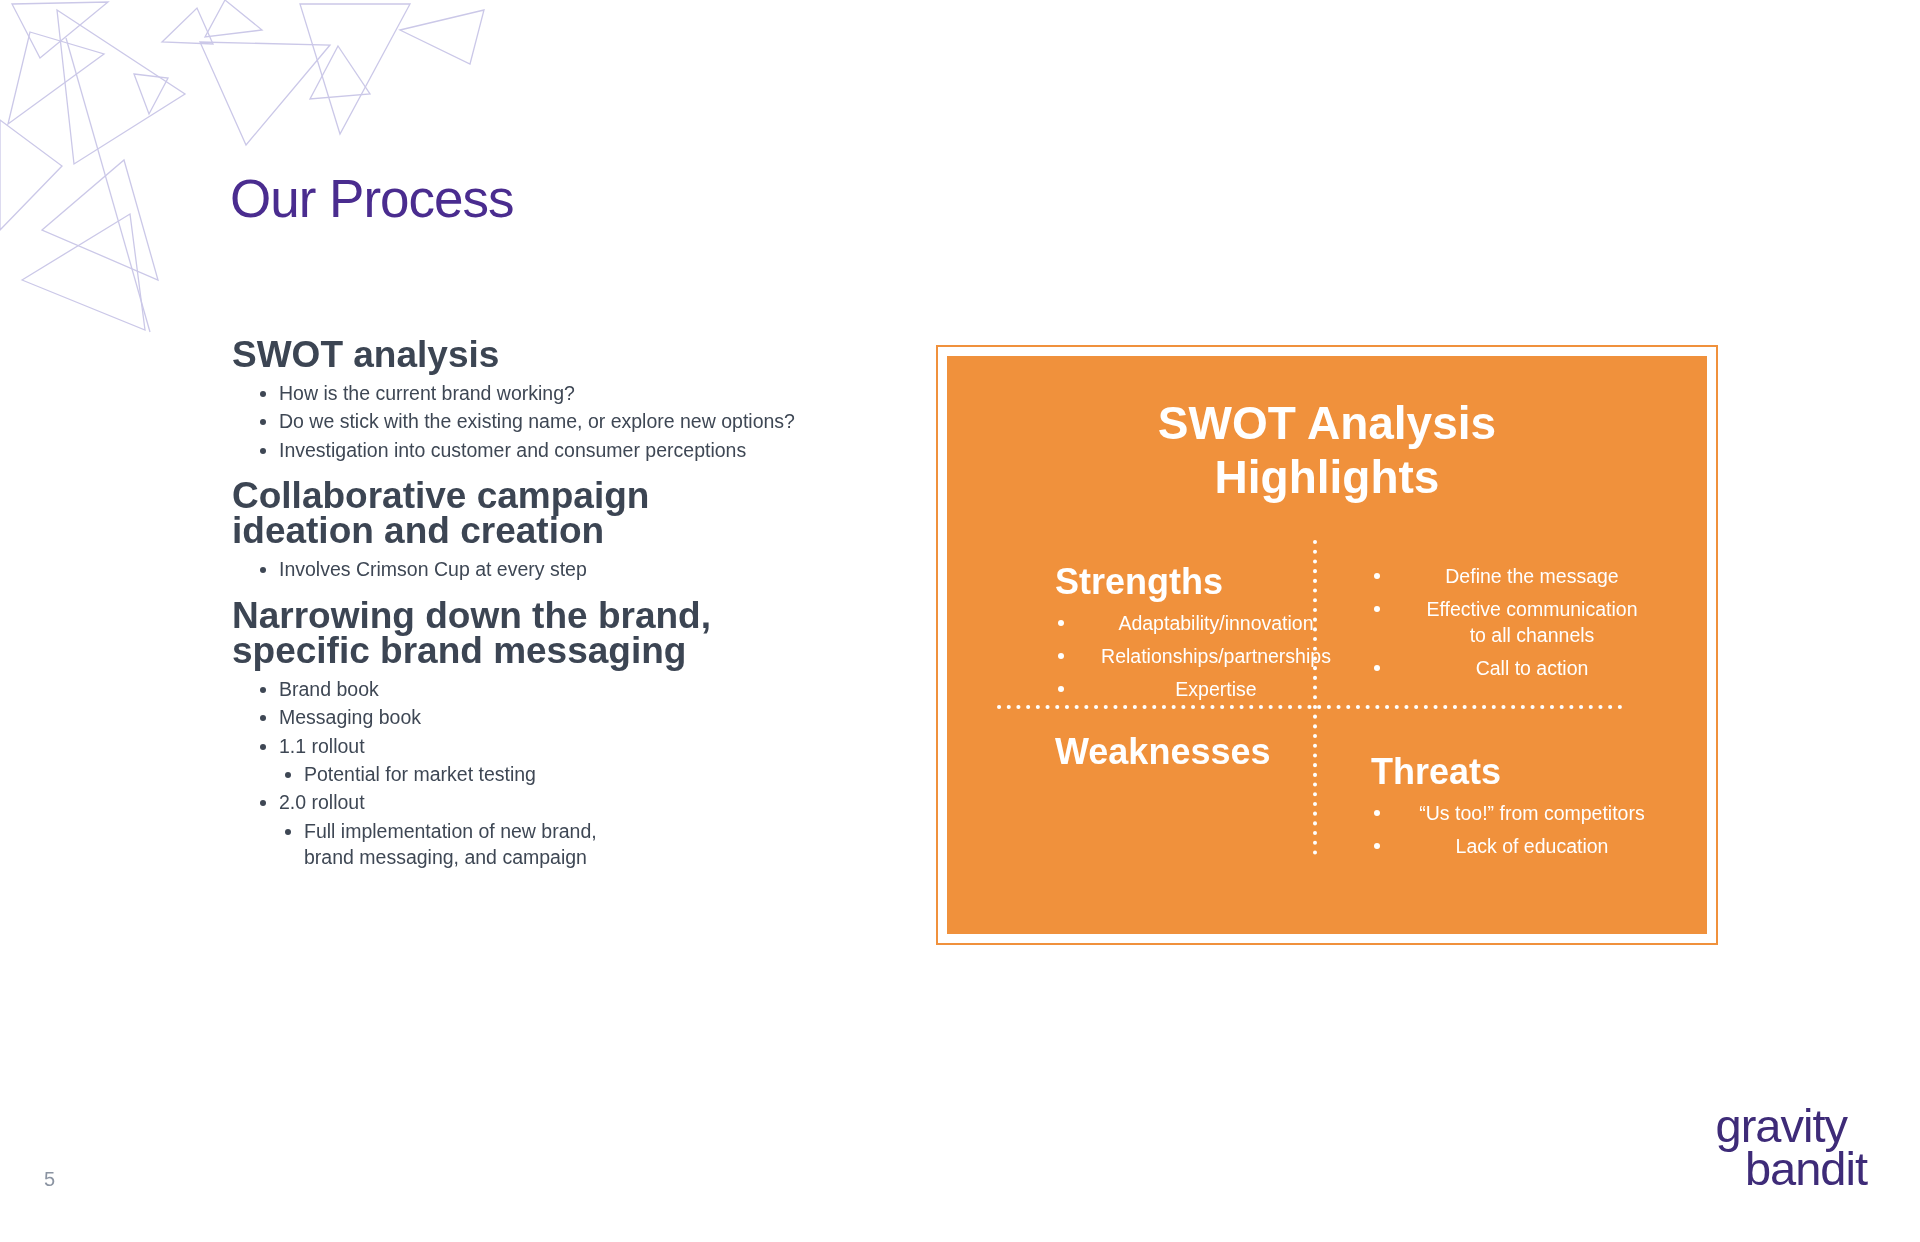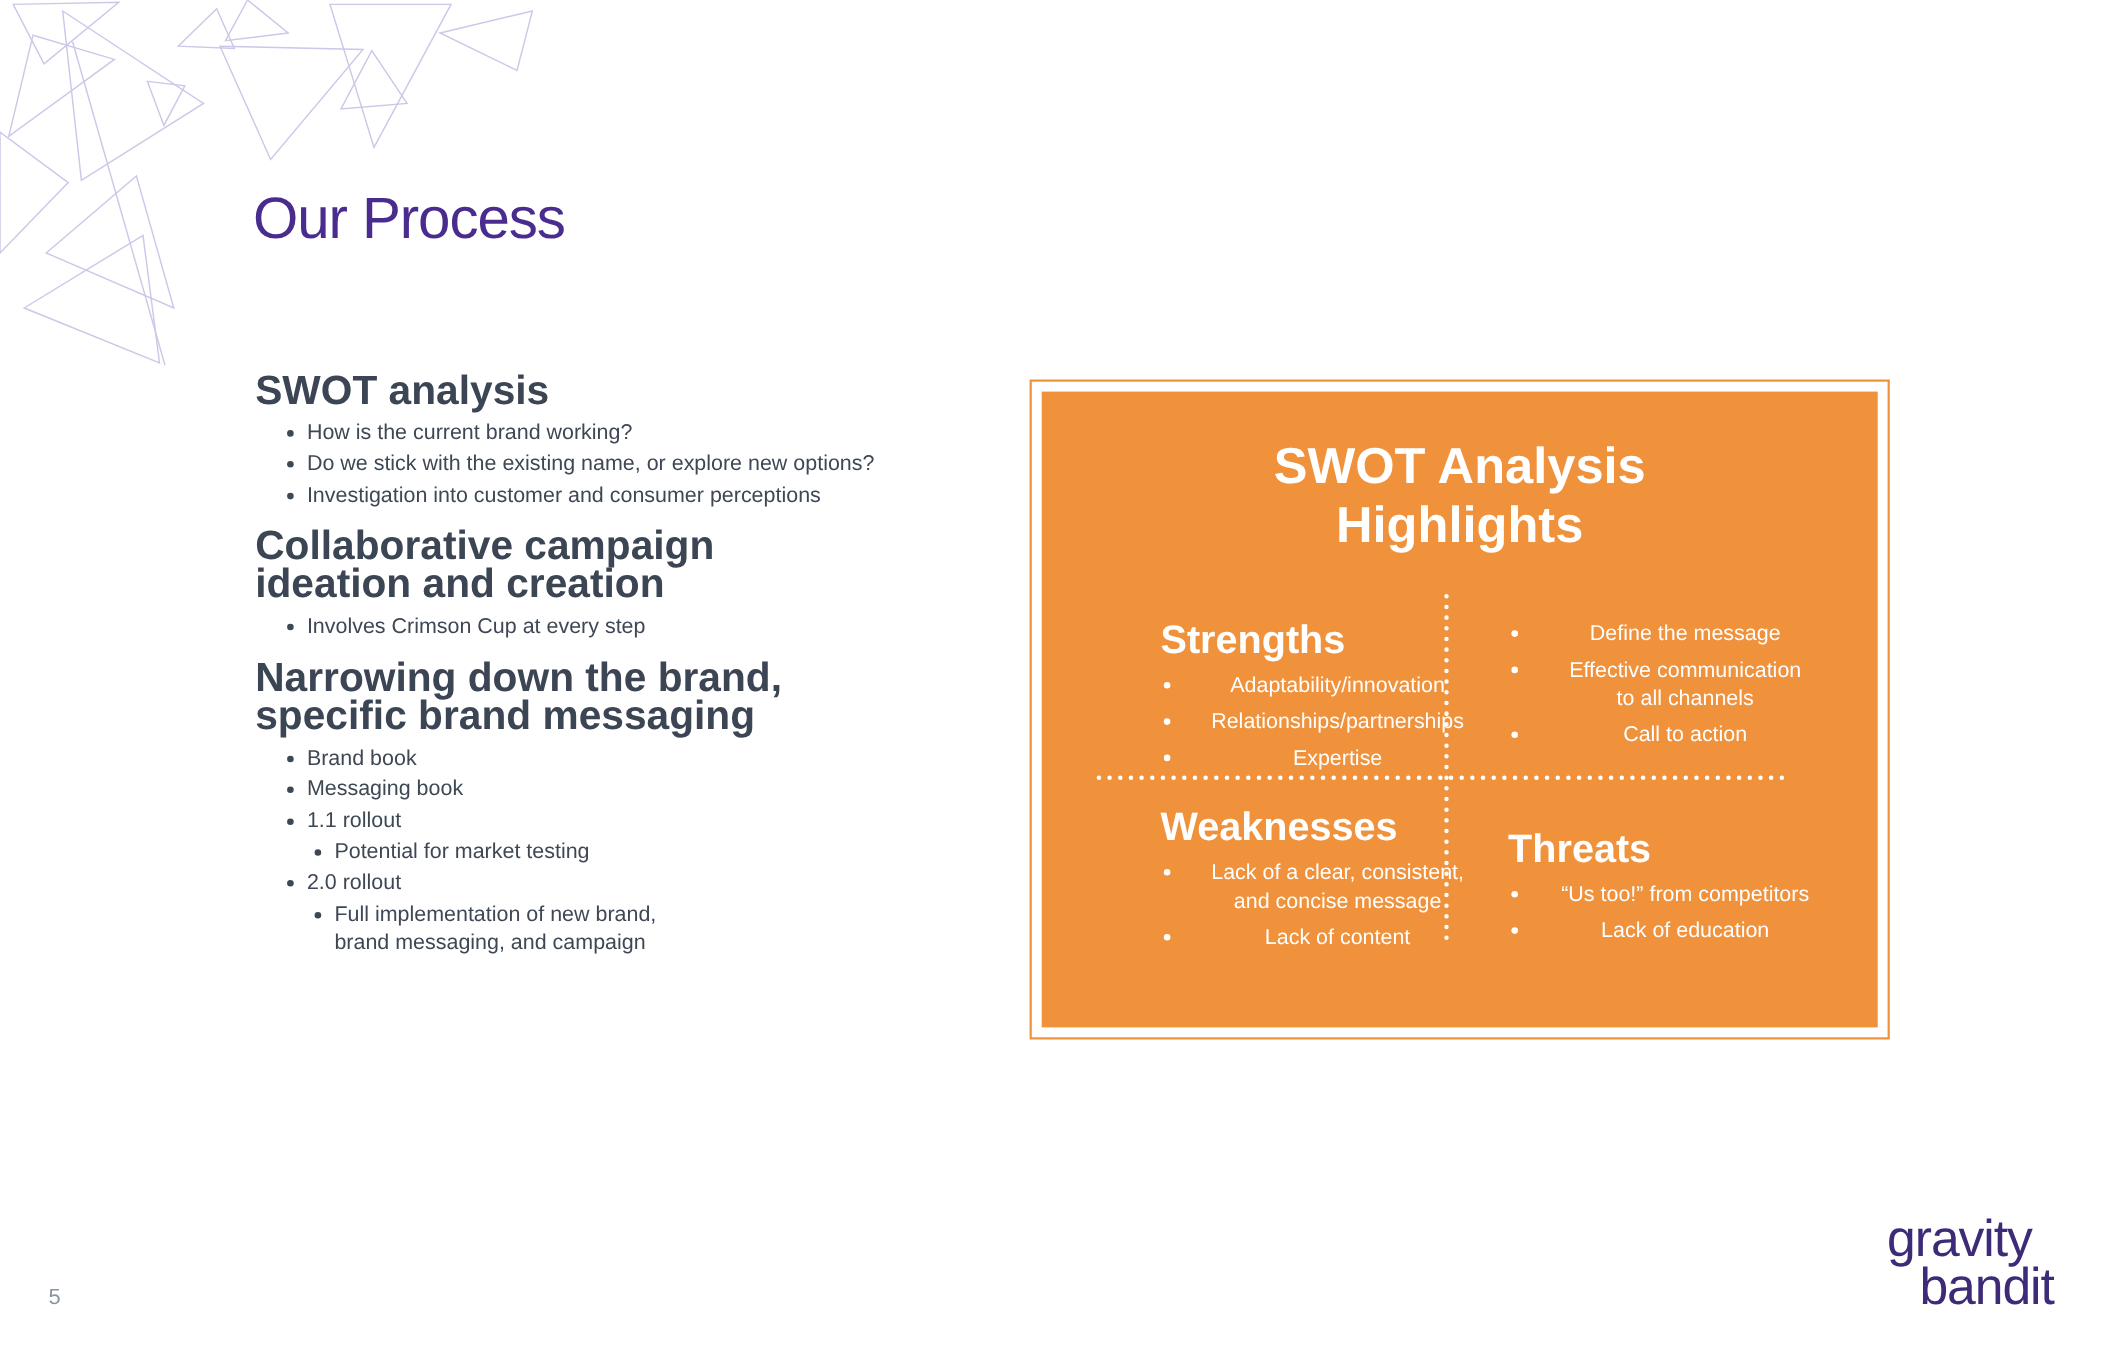--- a/index.html
+++ b/index.html
@@ -159,25 +159,20 @@
       <ul>
         <li><span>Define the message</span></li>
         <li><span>Effective communication
 to all channels</span></li>
         <li><span>Call to action</span></li>
       </ul>
     </div>
 
     <div class="quad q-weaknesses">
       <h3>Weaknesses</h3>
-      <ul>
-        <li><span>Lack of a clear, consistent,
-and concise message</span></li>
-        <li><span>Lack of content</span></li>
-      </ul>
     </div>
 
     <div class="quad q-threats">
       <h3>Threats</h3>
       <ul>
         <li><span>“Us too!” from competitors</span></li>
         <li><span>Lack of education</span></li>
       </ul>
     </div>
   </div>

